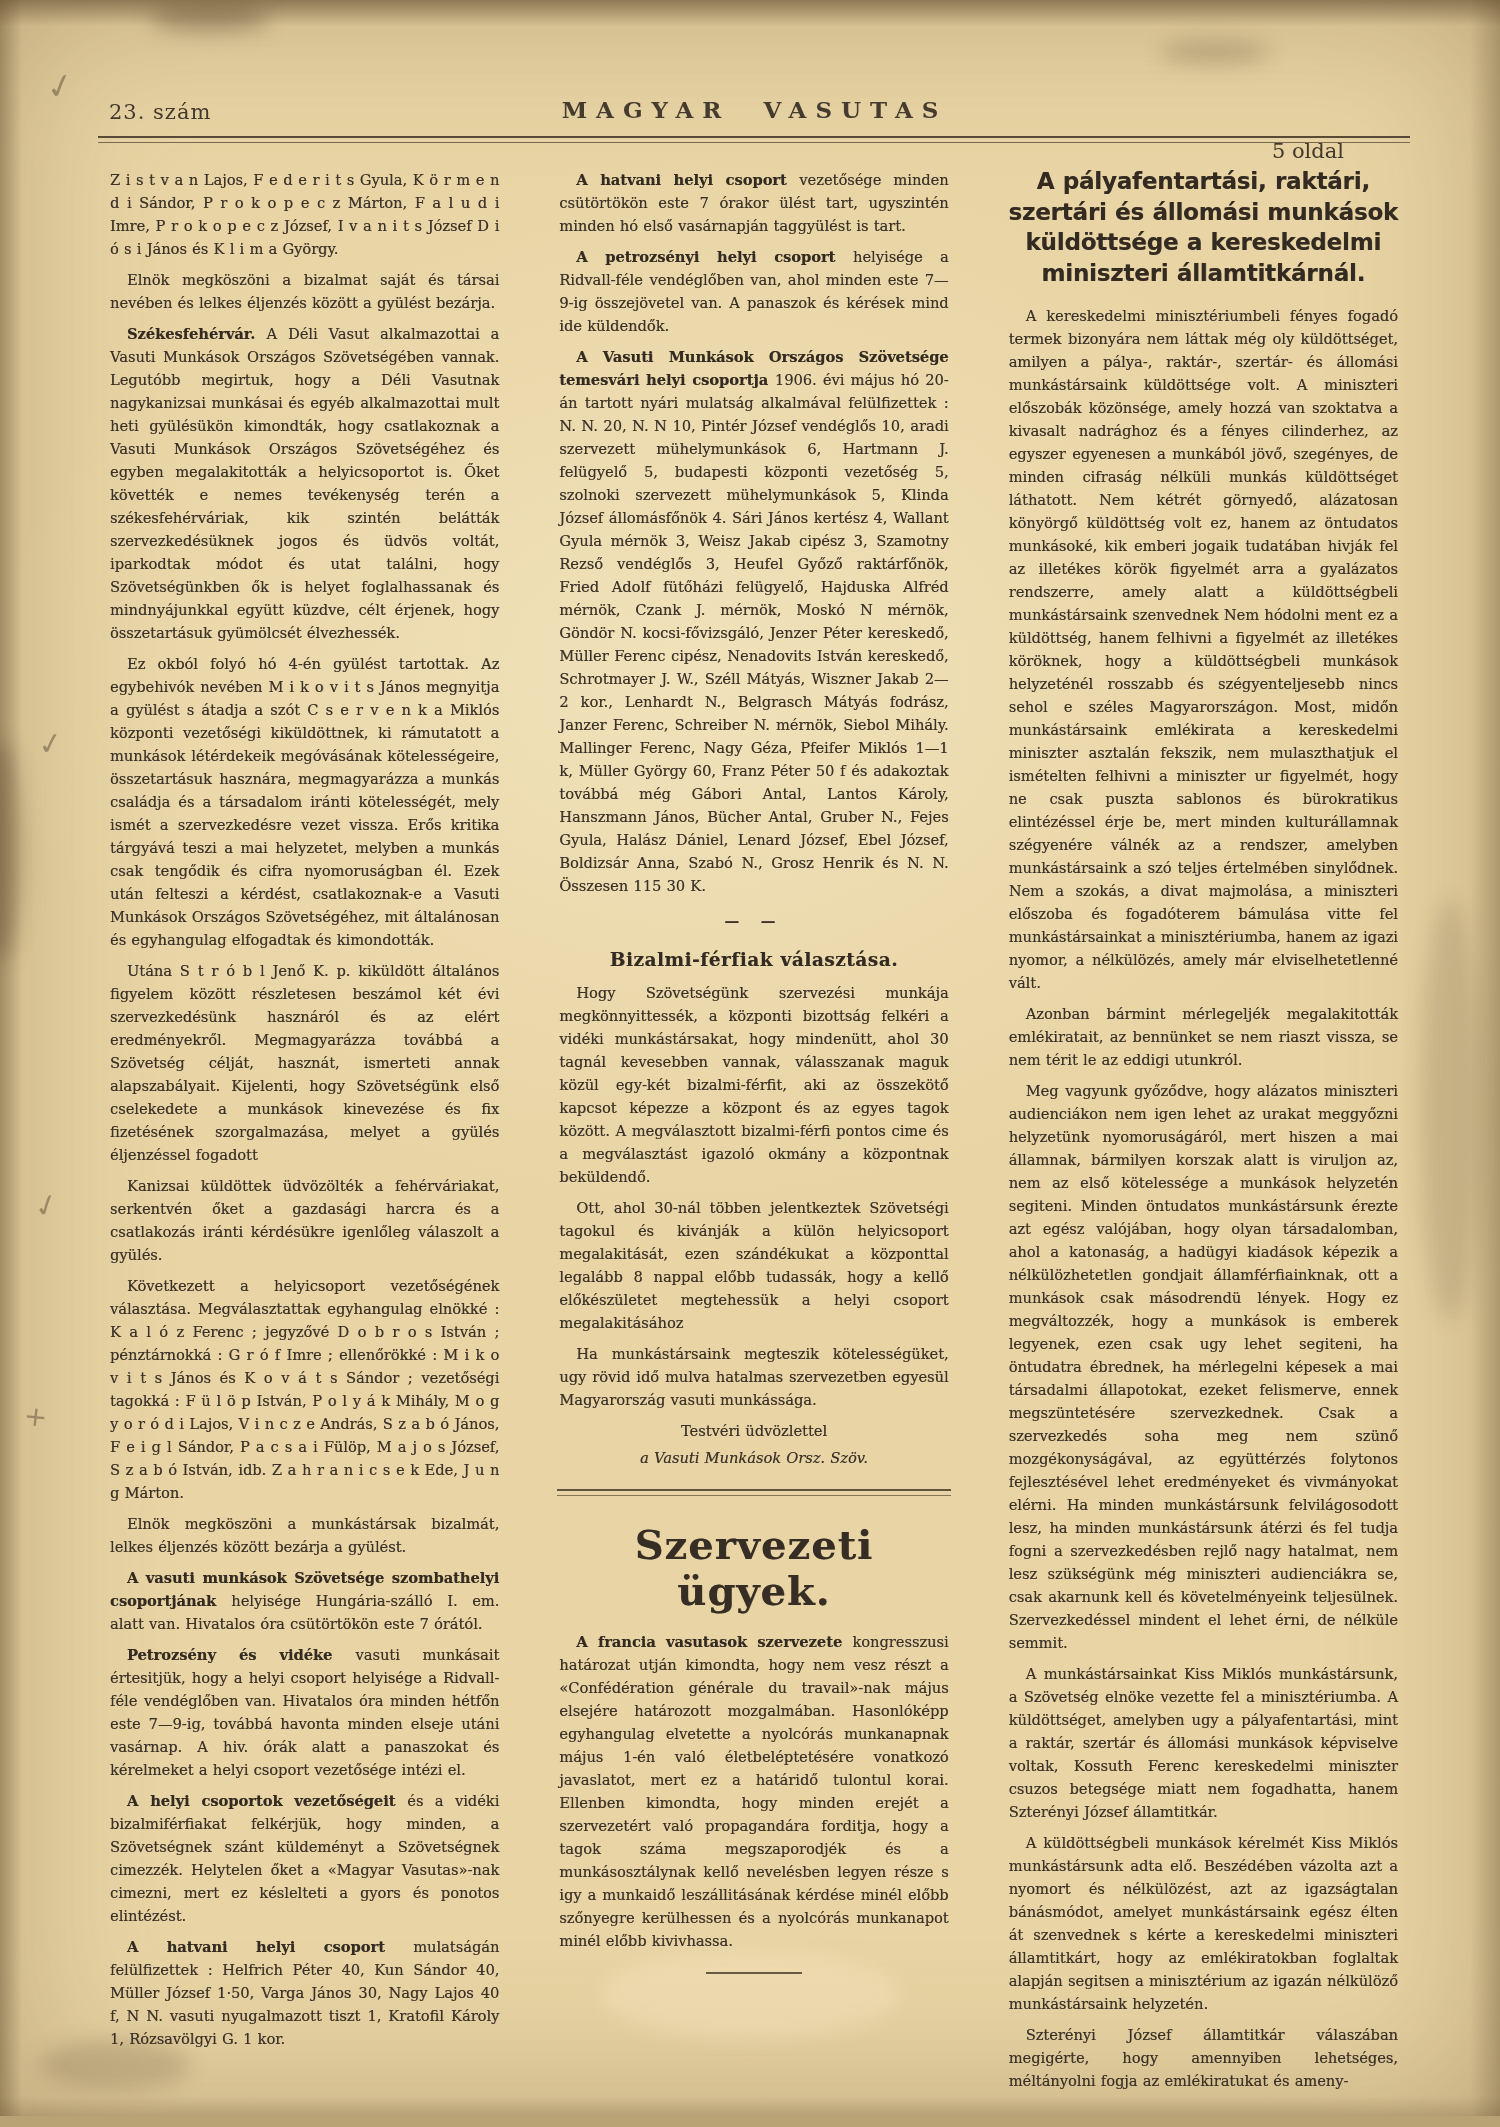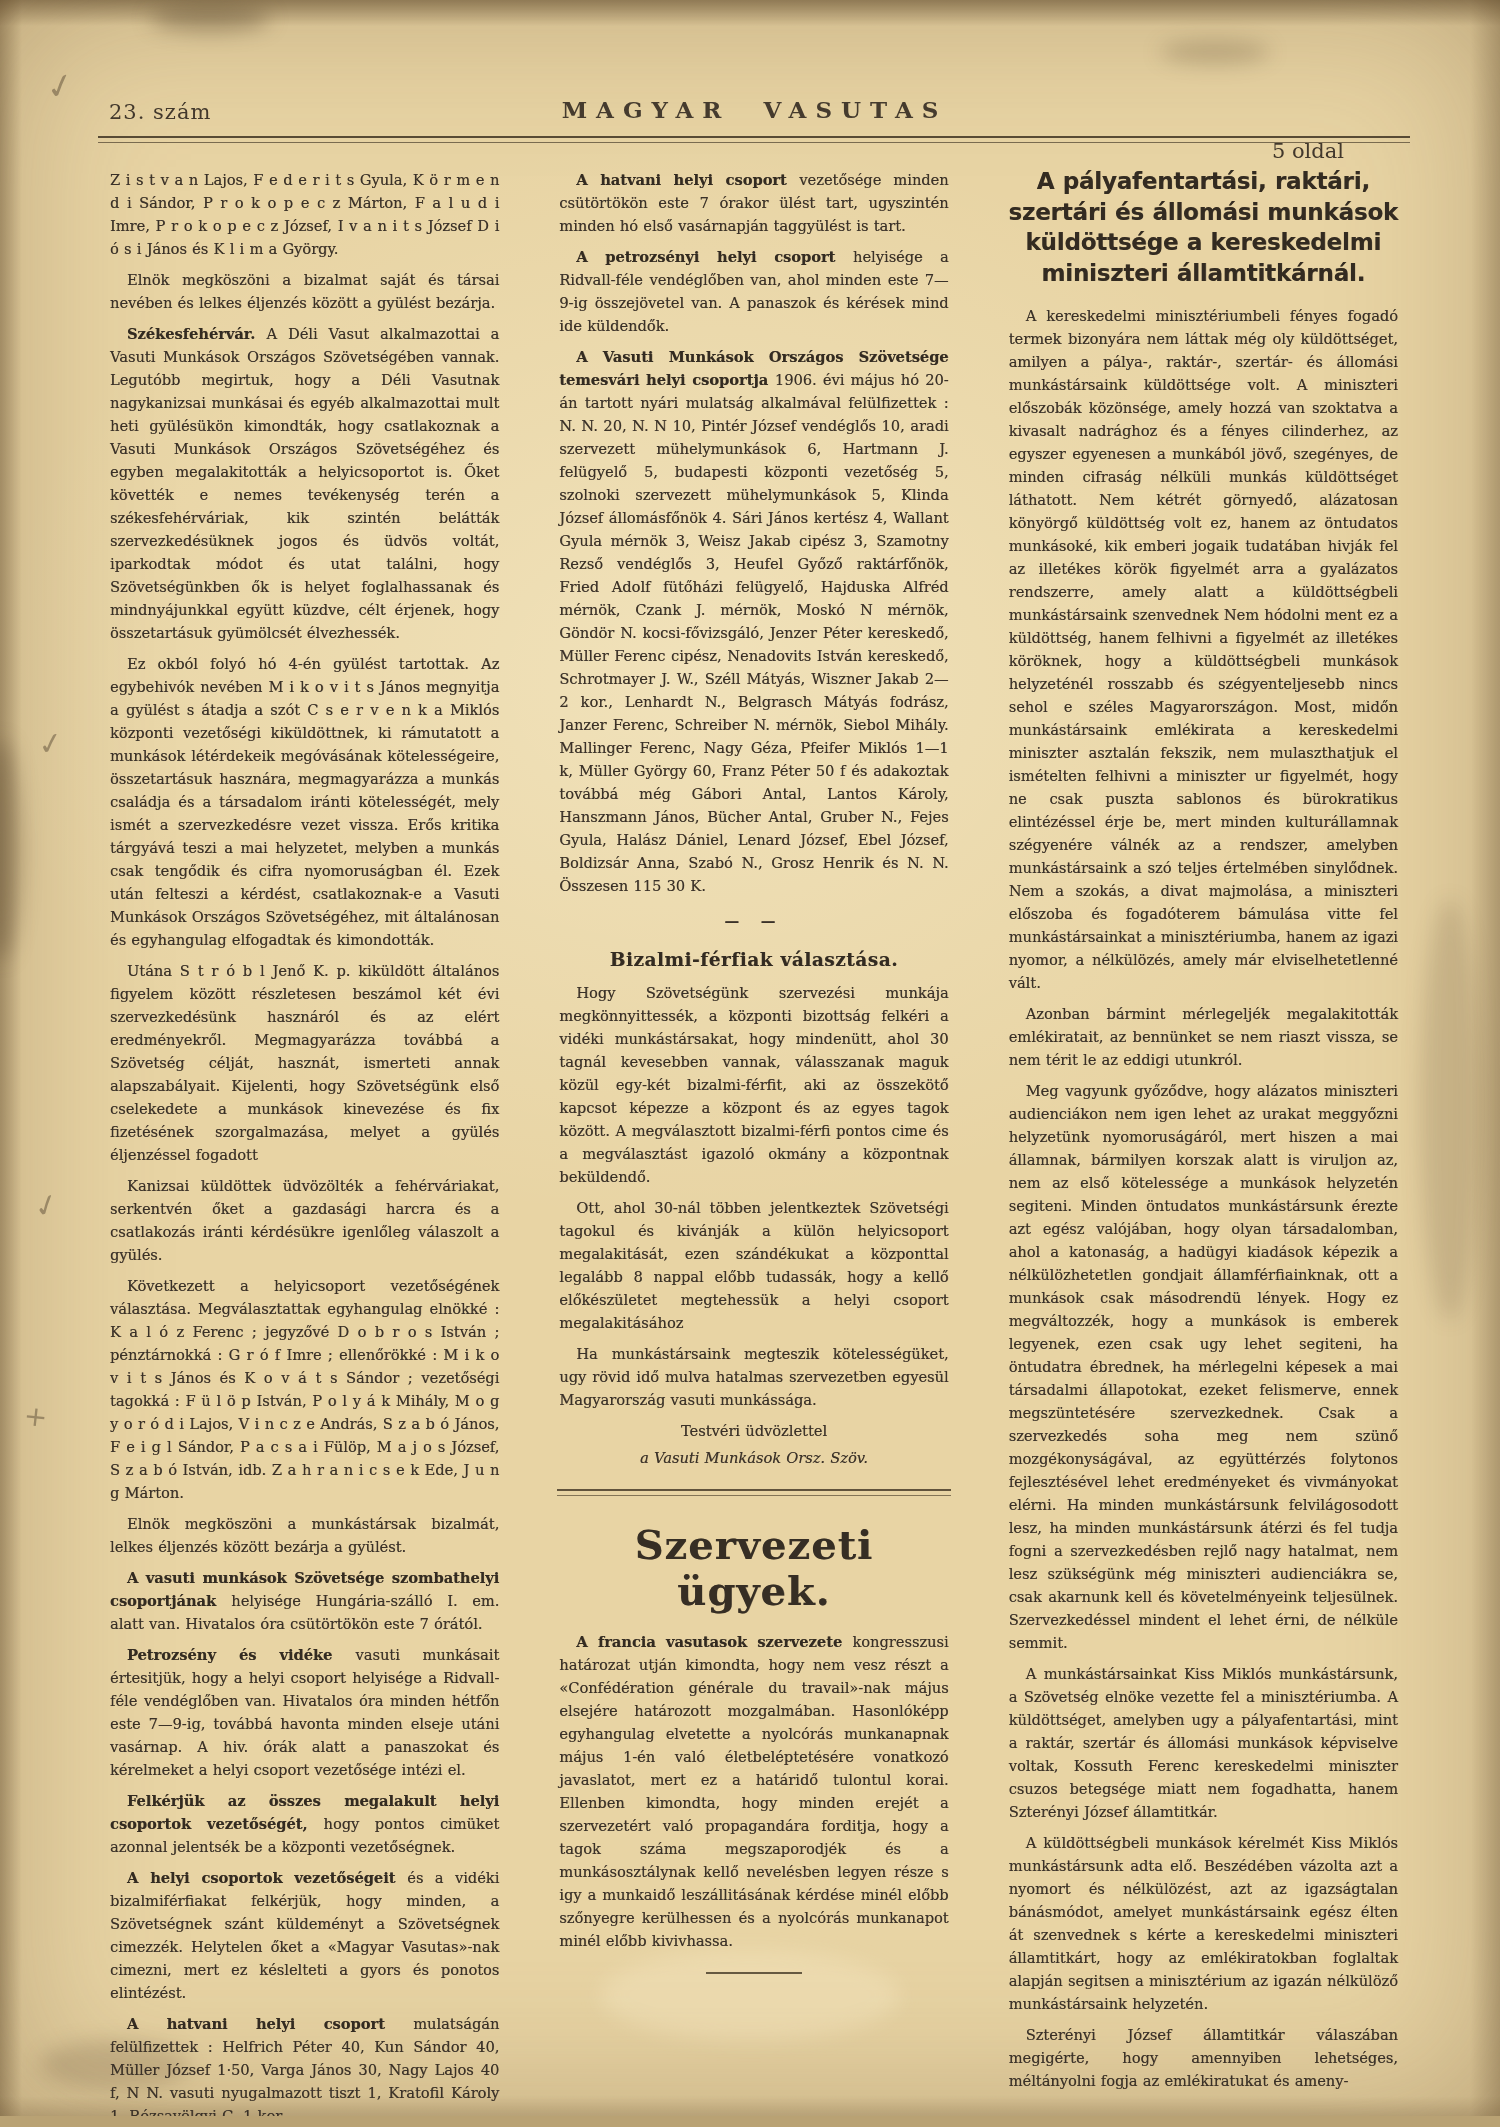--- a/index.html
+++ b/index.html
@@ -85,21 +85,20 @@
         <p class="para noindent">Z i s t v a n Lajos, F e d e r i t s Gyula, K ö r m e n d i Sándor, P r o k o p e c z Márton, F a l u d i Imre, P r o k o p e c z József, I v a n i t s József D i ó s i János és K l i m a György.</p>
         <p class="para">Elnök megköszöni a bizalmat saját és társai nevében és lelkes éljenzés között a gyülést bezárja.</p>
         <p class="para"><span class="lead">Székesfehérvár. </span>A Déli Vasut alkalmazottai a Vasuti Munkások Országos Szövetségében vannak. Legutóbb megirtuk, hogy a Déli Vasutnak nagykanizsai munkásai és egyéb alkalmazottai mult heti gyülésükön kimondták, hogy csatlakoznak a Vasuti Munkások Országos Szövetségéhez és egyben megalakitották a helyicsoportot is. Őket követték e nemes tevékenység terén a székesfehérváriak, kik szintén belátták szervezkedésüknek jogos és üdvös voltát, iparkodtak módot és utat találni, hogy Szövetségünkben ők is helyet foglalhassanak és mindnyájunkkal együtt küzdve, célt érjenek, hogy összetartásuk gyümölcsét élvezhessék.</p>
         <p class="para">Ez okból folyó hó 4-én gyülést tartottak. Az egybehivók nevében M i k o v i t s János megnyitja a gyülést s átadja a szót C s e r v e n k a Miklós központi vezetőségi kiküldöttnek, ki rámutatott a munkások létérdekeik megóvásának kötelességeire, összetartásuk hasznára, megmagyarázza a munkás családja és a társadalom iránti kötelességét, mely ismét a szervezkedésre vezet vissza. Erős kritika tárgyává teszi a mai helyzetet, melyben a munkás csak tengődik és cifra nyomoruságban él. Ezek után felteszi a kérdést, csatlakoznak-e a Vasuti Munkások Országos Szövetségéhez, mit általánosan és egyhangulag elfogadtak és kimondották.</p>
         <p class="para">Utána S t r ó b l Jenő K. p. kiküldött általános figyelem között részletesen beszámol két évi szervezkedésünk hasznáról és az elért eredményekről. Megmagyarázza továbbá a Szövetség célját, hasznát, ismerteti annak alapszabályait. Kijelenti, hogy Szövetségünk első cselekedete a munkások kinevezése és fix fizetésének szorgalmazása, melyet a gyülés éljenzéssel fogadott</p>
         <p class="para">Kanizsai küldöttek üdvözölték a fehérváriakat, serkentvén őket a gazdasági harcra és a csatlakozás iránti kérdésükre igenlőleg válaszolt a gyülés.</p>
         <p class="para">Következett a helyicsoport vezetőségének választása. Megválasztattak egyhangulag elnökké : K a l ó z Ferenc ; jegyzővé D o b r o s István ; pénztárnokká : G r ó f Imre ; ellenőrökké : M i k o v i t s János és K o v á t s Sándor ; vezetőségi tagokká : F ü l ö p István, P o l y á k Mihály, M o g y o r ó d i Lajos, V i n c z e András, S z a b ó János, F e i g l Sándor, P a c s a i Fülöp, M a j o s József, S z a b ó István, idb. Z a h r a n i c s e k Ede, J u n g Márton.</p>
         <p class="para">Elnök megköszöni a munkástársak bizalmát, lelkes éljenzés között bezárja a gyülést.</p>
         <p class="para"><span class="lead">A vasuti munkások Szövetsége szombathelyi csoportjának </span>helyisége Hungária-szálló I. em. alatt van. Hivatalos óra csütörtökön este 7 órától.</p>
         <p class="para"><span class="lead">Petrozsény és vidéke </span>vasuti munkásait értesitjük, hogy a helyi csoport helyisége a Ridvall-féle vendéglőben van. Hivatalos óra minden hétfőn este 7—9-ig, továbbá havonta minden elseje utáni vasárnap. A hiv. órák alatt a panaszokat és kérelmeket a helyi csoport vezetősége intézi el.</p>
-        <p class="para"><span class="lead">Felkérjük az összes megalakult helyi csoportok vezetőségét, </span>hogy pontos cimüket azonnal jelentsék be a központi vezetőségnek.</p>
         <p class="para"><span class="lead">A helyi csoportok vezetőségeit </span>és a vidéki bizalmiférfiakat felkérjük, hogy minden, a Szövetségnek szánt küldeményt a Szövetségnek cimezzék. Helytelen őket a «Magyar Vasutas»-nak cimezni, mert ez késlelteti a gyors és ponotos elintézést.</p>
         <p class="para"><span class="lead">A hatvani helyi csoport </span>mulatságán felülfizettek : Helfrich Péter 40, Kun Sándor 40, Müller József 1·50, Varga János 30, Nagy Lajos 40 f, N N. vasuti nyugalmazott tiszt 1, Kratofil Károly 1, Rózsavölgyi G. 1 kor.</p>
       </div>
     <div class="col" id="col-middle">
         <p class="para"><span class="lead">A hatvani helyi csoport </span>vezetősége minden csütörtökön este 7 órakor ülést tart, ugyszintén minden hó első vasárnapján taggyülést is tart.</p>
         <p class="para"><span class="lead">A petrozsényi helyi csoport </span>helyisége a Ridvall-féle vendéglőben van, ahol minden este 7—9-ig összejövetel van. A panaszok és kérések mind ide küldendők.</p>
         <p class="para"><span class="lead">A Vasuti Munkások Országos Szövetsége temesvári helyi csoportja </span>1906. évi május hó 20-án tartott nyári mulatság alkalmával felülfizettek : N. N. 20, N. N 10, Pintér József vendéglős 10, aradi szervezett mühelymunkások 6, Hartmann J. felügyelő 5, budapesti központi vezetőség 5, szolnoki szervezett mühelymunkások 5, Klinda József állomásfőnök 4. Sári János kertész 4, Wallant Gyula mérnök 3, Weisz Jakab cipész 3, Szamotny Rezső vendéglős 3, Heufel Győző raktárfőnök, Fried Adolf fütőházi felügyelő, Hajduska Alfréd mérnök, Czank J. mérnök, Moskó N mérnök, Göndör N. kocsi-fővizsgáló, Jenzer Péter kereskedő, Müller Ferenc cipész, Nenadovits István kereskedő, Schrotmayer J. W., Széll Mátyás, Wiszner Jakab 2—2 kor., Lenhardt N., Belgrasch Mátyás fodrász, Janzer Ferenc, Schreiber N. mérnök, Siebol Mihály. Mallinger Ferenc, Nagy Géza, Pfeifer Miklós 1—1 k, Müller György 60, Franz Péter 50 f és adakoztak továbbá még Gábori Antal, Lantos Károly, Hanszmann János, Bücher Antal, Gruber N., Fejes Gyula, Halász Dániel, Lenard József, Ebel József, Boldizsár Anna, Szabó N., Grosz Henrik és N. N. Összesen 115 30 K.</p>
         <div class="dash">— —</div>
         <h3 class="subhead">Bizalmi-férfiak választása.</h3>
         <p class="para">Hogy Szövetségünk szervezési munkája megkönnyittessék, a központi bizottság felkéri a vidéki munkástársakat, hogy mindenütt, ahol 30 tagnál kevesebben vannak, válasszanak maguk közül egy-két bizalmi-férfit, aki az összekötő kapcsot képezze a központ és az egyes tagok között. A megválasztott bizalmi-férfi pontos cime és a megválasztást igazoló okmány a központnak beküldendő.</p>

